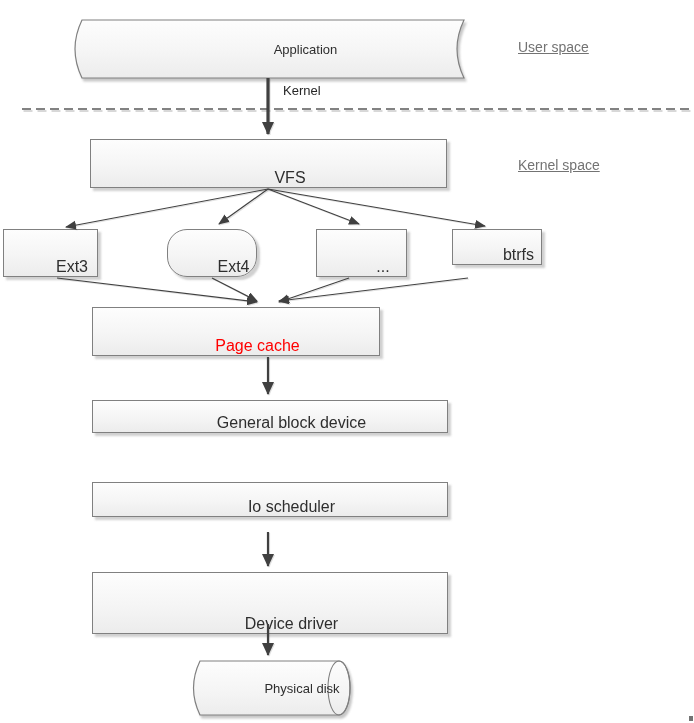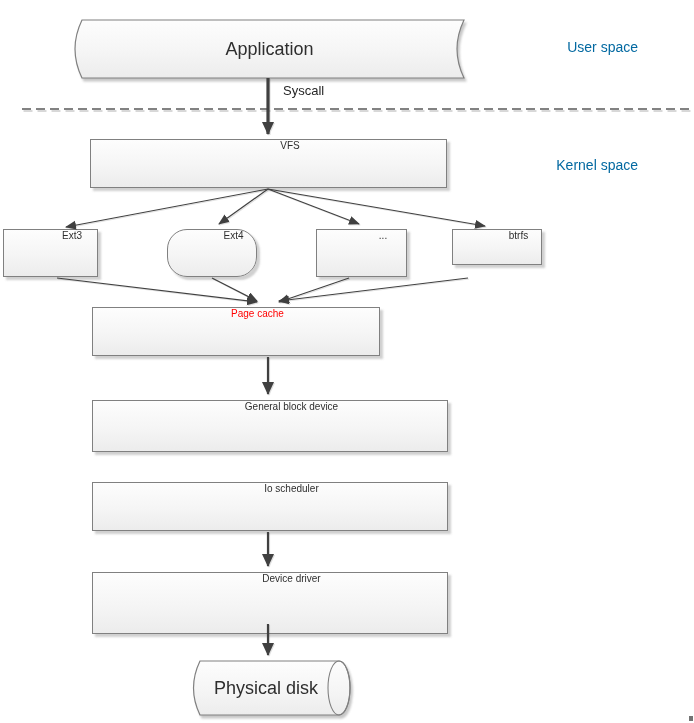--- a/index.html
+++ b/index.html
@@ -5,43 +5,43 @@
   html,body{margin:0;padding:0;background:#ffffff;}
   #canvas{
     position:relative;width:694px;height:723px;background:#ffffff;
     font-family:"Liberation Sans",sans-serif;color:#2e2e2e;overflow:hidden;
   }
   .box{
     position:absolute;box-sizing:border-box;
     border:1px solid #808080;
     background:linear-gradient(180deg,#fdfdfd 0%,#f5f5f5 55%,#ececec 100%);
     box-shadow:3px 3px 2px rgba(150,150,150,0.45);
-    display:flex;align-items:flex-start;justify-content:center;
-    font-size:10px;
+    display:flex;align-items:flex-end;justify-content:center;
+    font-size:16px;
     padding-left:43px;
   }
   .box-vfs{left:90px;top:139px;width:357px;height:49px;}
   .box-ext3{left:3px;top:229px;width:95px;height:48px;}
   .box-ext4{left:167px;top:229px;width:90px;height:48px;border-radius:20px;}
   .box-dots{left:316px;top:229px;width:91px;height:48px;}
   .box-btrfs{left:452px;top:229px;width:90px;height:36px;}
   .box-pagecache{left:92px;top:307px;width:288px;height:49px;color:#ff0000;}
-  .box-gbd{left:92px;top:400px;width:356px;height:52px;}
-  .box-io{left:92px;top:482px;width:356px;height:49px;}
+  .box-gbd{left:92px;top:400px;width:356px;height:33px;}
+  .box-io{left:92px;top:482px;width:356px;height:35px;}
   .box-dd{left:92px;top:572px;width:356px;height:62px;}
   .shape-svg{position:absolute;overflow:visible;filter:drop-shadow(2.5px 3px 1px rgba(130,130,130,0.45));}
   .shape-label{
     position:absolute;display:flex;align-items:center;justify-content:center;
-    font-size:18px;pointer-events:none;
+    font-size:13px;pointer-events:none;margin-left:36px;
   }
   .lbl-application{left:75px;top:20px;width:389px;height:58px;}
   .lbl-disk{left:193px;top:661px;width:146px;height:54px;}
   .side-label{
-    position:absolute;font-size:14px;color:#0369a1;
-    width:120px;text-align:right;
+    position:absolute;font-size:14px;color:#737373;
+    width:120px;text-align:left;text-decoration:underline;
   }
   .lbl-user{left:518px;top:39px;}
   .lbl-kernel{left:518px;top:157px;}
   .lbl-syscall{position:absolute;left:283px;top:83px;font-size:13px;color:#262626;}
   #connectors{position:absolute;left:0;top:0;pointer-events:none;
     filter:drop-shadow(1px 1.5px 0px rgba(0,0,0,0.12));}
   #divider-svg{position:absolute;left:0;top:0;pointer-events:none;}
   .corner-artifact{position:absolute;left:689px;top:716px;width:4px;height:5px;
     background:#5a5a5a;opacity:.85;}
 </style>
@@ -62,21 +62,21 @@
   </svg>
   <div class="shape-label lbl-application">Application</div>
 
   <svg id="divider-svg" width="694" height="723">
     <line x1="23.5" y1="111" x2="693.5" y2="111" stroke="#cccccc" stroke-width="1.3" stroke-dasharray="9 5"></line>
     <line x1="22" y1="109" x2="692" y2="109" stroke="#595959" stroke-width="1.4" stroke-dasharray="9 5"></line>
   </svg>
 
   <div class="side-label lbl-user">User space</div>
   <div class="side-label lbl-kernel">Kernel space</div>
-  <div class="lbl-syscall">Syscall</div>
+  <div class="lbl-syscall">Kernel</div>
 
   <div class="box box-vfs">
     <span>VFS</span>
   </div>
   <div class="box box-ext3">
     <span>Ext3</span>
   </div>
   <div class="box box-ext4">
     <span>Ext4</span>
   </div>

